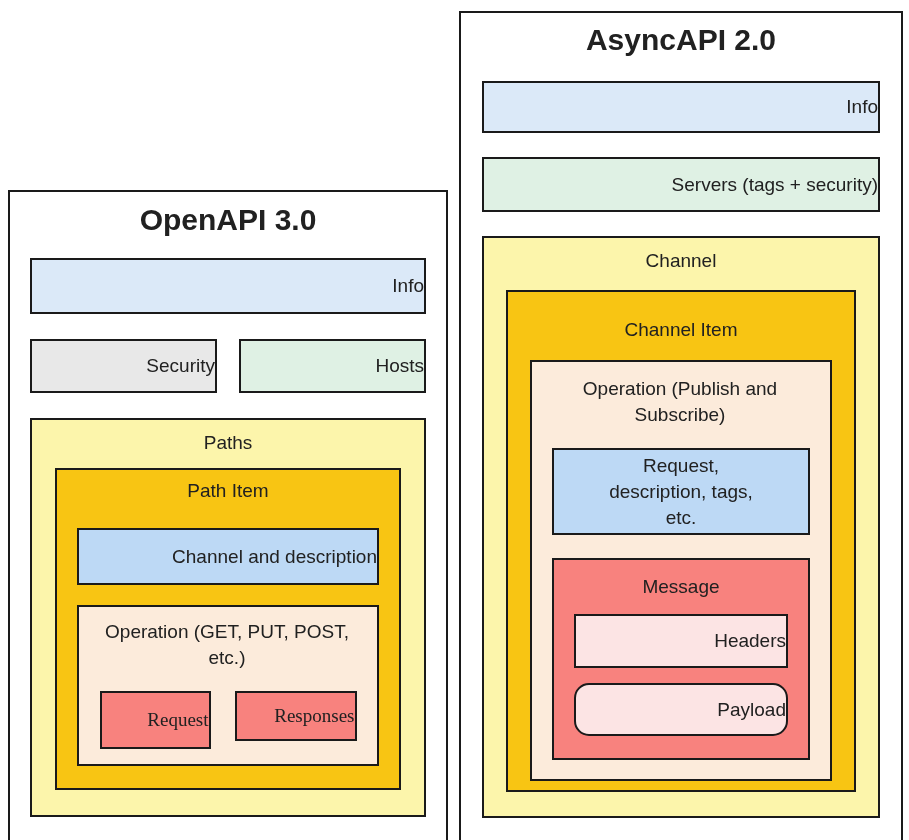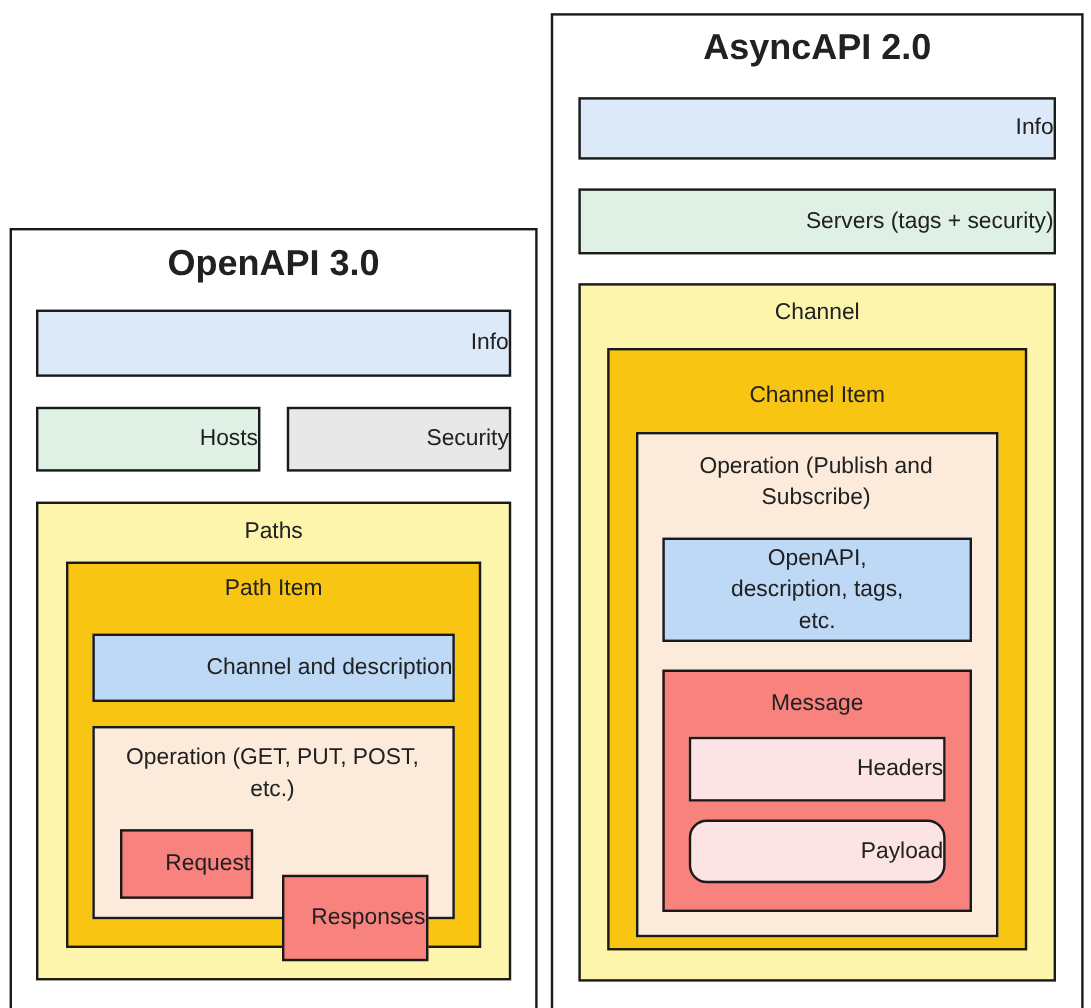--- a/index.html
+++ b/index.html
@@ -70,23 +70,23 @@
   .lp-row       { display: flex; margin: 25px 20px 0; gap: 22px; }
   #lp-hosts     { width: 187px; height: 54px; background: var(--green); }
   #lp-security  { flex: 1; height: 54px; background: var(--gray); }
   #lp-paths     { margin: 25px 20px 0; height: 399px; background: var(--light-yellow); }
   #lp-paths > .container-label { padding-top: 12px; }
   #lp-pathitem  { margin: 14px 23px 0; height: 322px; background: var(--gold); }
   #lp-pathitem > .container-label { padding-top: 10px; }
   #lp-summary   { margin: 26px 20px 0; height: 57px; background: var(--summary-blue); }
   #lp-operation { margin: 20px 20px 0; height: 161px; background: var(--peach); }
   #lp-operation > .op-label { padding-top: 12px; }
-  .lp-op-row    { display: flex; justify-content: center; gap: 24px; margin-top: 20px; }
+  .lp-op-row    { display: flex; justify-content: center; gap: 24px; margin-top: 20px; font-family: Liberation Serif, serif; }
   #lp-request   { width: 111px; height: 58px; background: var(--salmon); }
-  #lp-responses { width: 122px; height: 72px; background: var(--salmon); margin-top: 38px; }
+  #lp-responses { width: 122px; height: 50px; background: var(--salmon); }
 
   
   #rp-title       { margin-top: 14px; }
   #rp-info        { margin: 28px 21px 0; height: 52px; background: var(--info-blue); }
   #rp-servers     { margin: 24px 21px 0; height: 55px; background: var(--green); }
   #rp-channel     { margin: 24px 21px 0; height: 582px; background: var(--light-yellow); }
   #rp-channel > .container-label { padding-top: 12px; }
   #rp-channelitem { margin: 18px 22px 0; height: 502px; background: var(--gold); }
   #rp-channelitem > .container-label { padding-top: 27px; }
   #rp-operation   { margin: 19px 22px 0; height: 421px; background: var(--peach); }
@@ -101,25 +101,25 @@
 <body style="--border: #1a1a1a; --info-blue: #dbe9f8; --summary-blue: #bdd9f5; --green: #dff1e4; --gray: #e8e8e8; --light-yellow: #fcf5ab; --gold: #f8c513; --peach: #fcebdb; --salmon: #f8827e; --pink: #fce4e4;">
 
 <div id="left-panel" class="panel">
   <div class="panel-title">OpenAPI 3.0</div>
 
   <div id="lp-info" class="box">
     <span>Info</span>
   </div>
 
   <div class="lp-row">
+    <div id="lp-security" class="box">
+      <span>Security</span>
+    </div>
     <div id="lp-hosts" class="box">
       <span>Hosts</span>
-    </div>
-    <div id="lp-security" class="box">
-      <span>Security</span>
     </div>
   </div>
 
   <div id="lp-paths" class="container-box">
     <div class="container-label">Paths</div>
 
     <div id="lp-pathitem" class="container-box">
       <div class="container-label">Path Item</div>
 
       <div id="lp-summary" class="box">
@@ -155,21 +155,21 @@
   <div id="rp-channel" class="container-box">
     <div class="container-label">Channel</div>
 
     <div id="rp-channelitem" class="container-box">
       <div class="container-label">Channel Item</div>
 
       <div id="rp-operation" class="container-box">
         <div class="op-label">Operation (Publish and Subscribe)</div>
 
         <div id="rp-summary" class="box">
-          <span class="op-label" style="padding:0 40px;">OpenAPI, description, tags, etc.</span>
+          <span class="op-label" style="padding:0 40px;">Request, description, tags, etc.</span>
         </div>
 
         <div id="rp-message" class="container-box">
           <div class="container-label">Message</div>
 
           <div id="rp-headers" class="box">
             <span>Headers</span>
           </div>
           <div id="rp-payload" class="box">
             <span>Payload</span>

